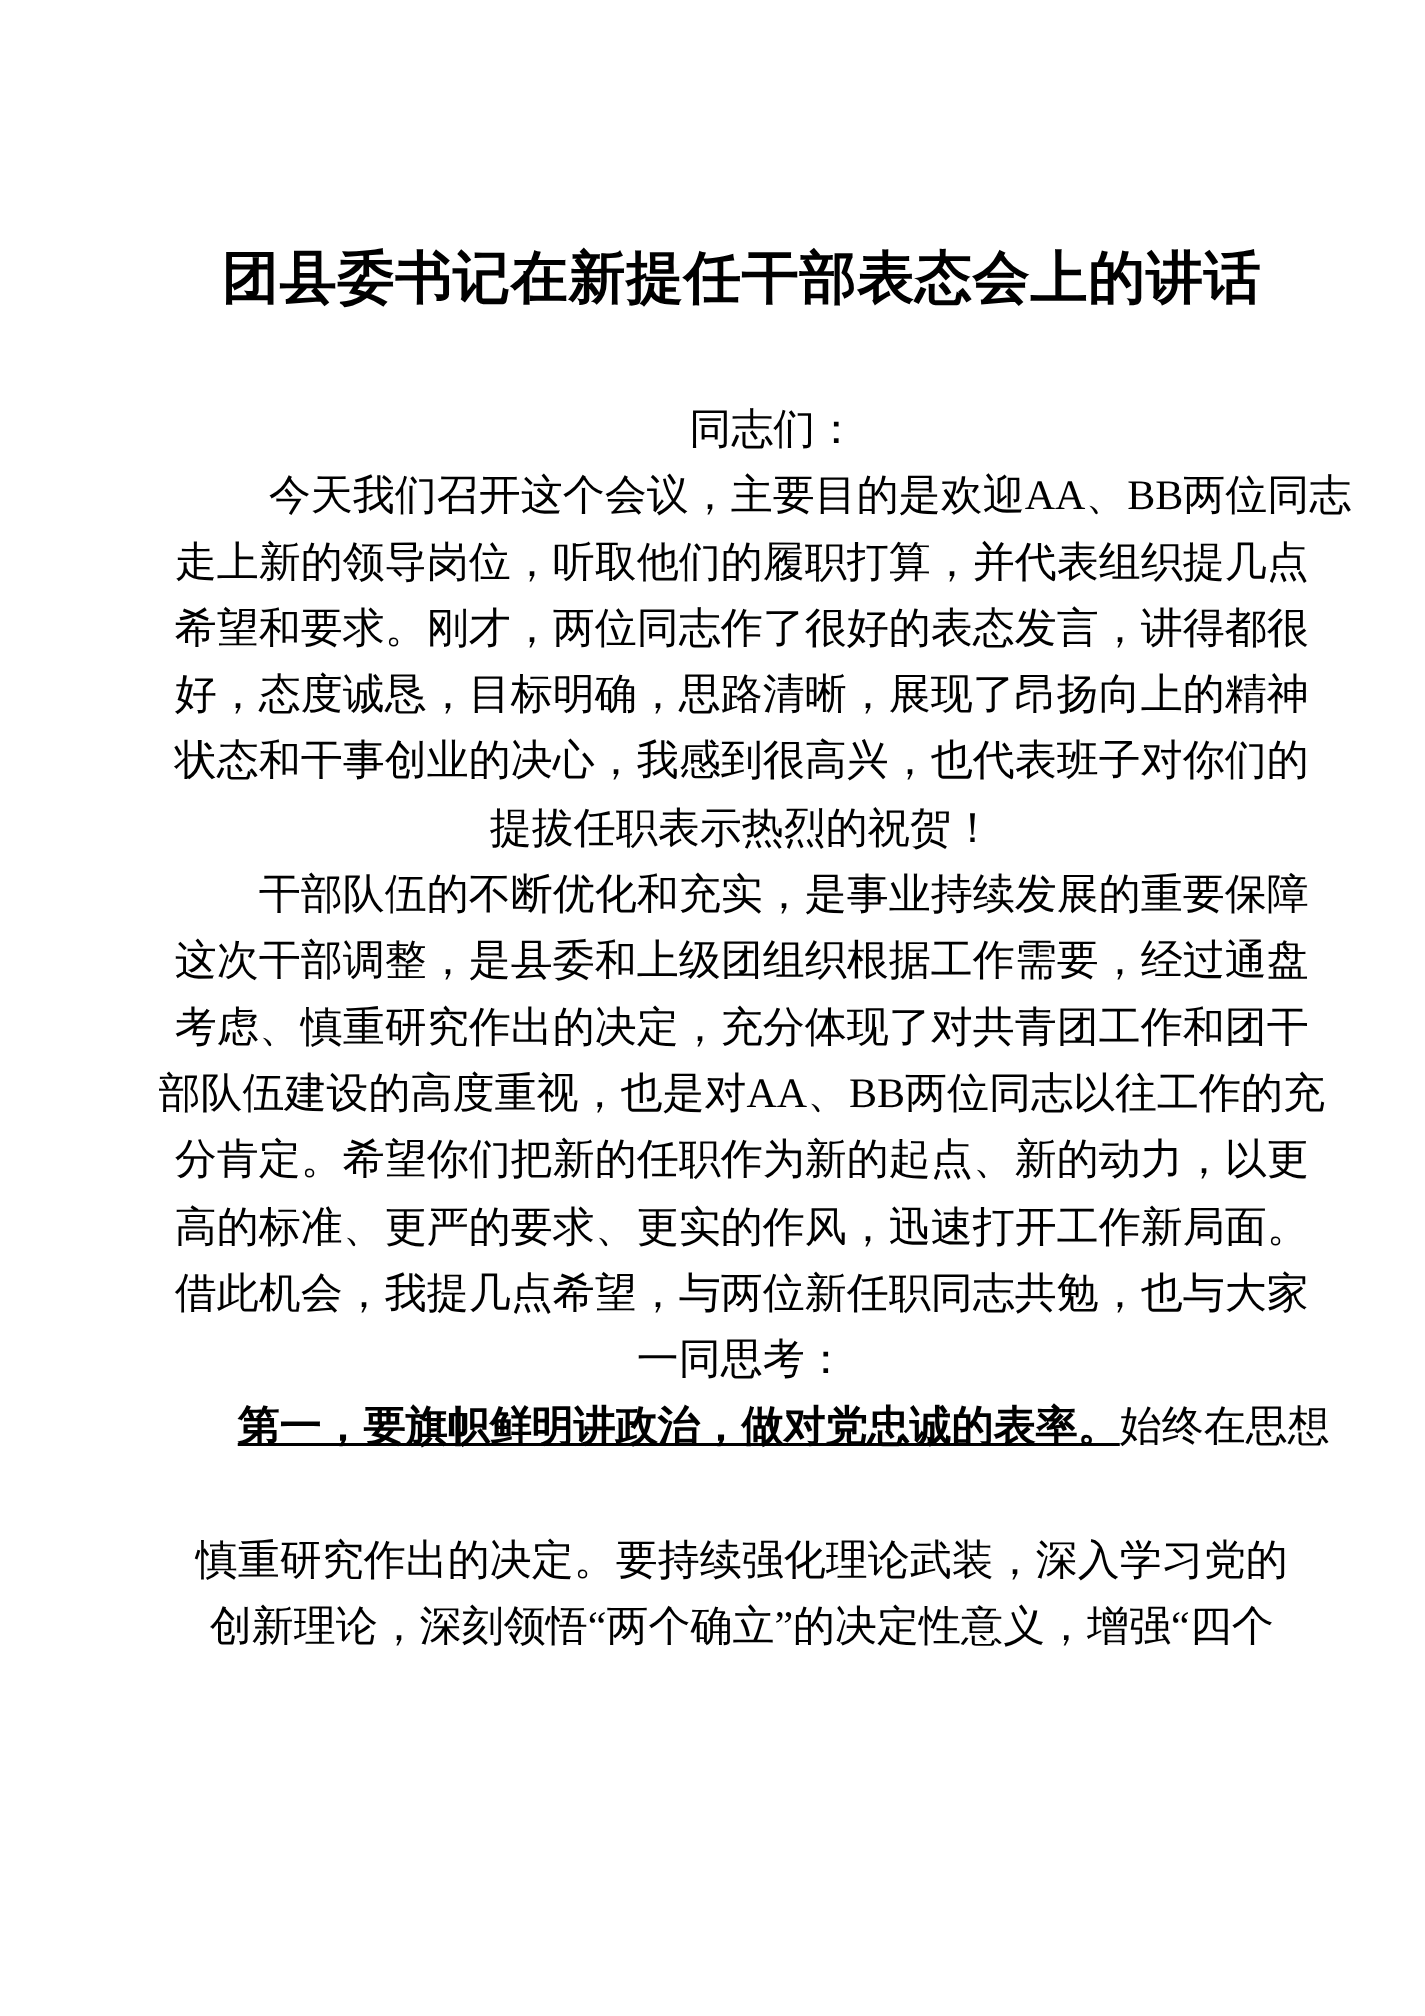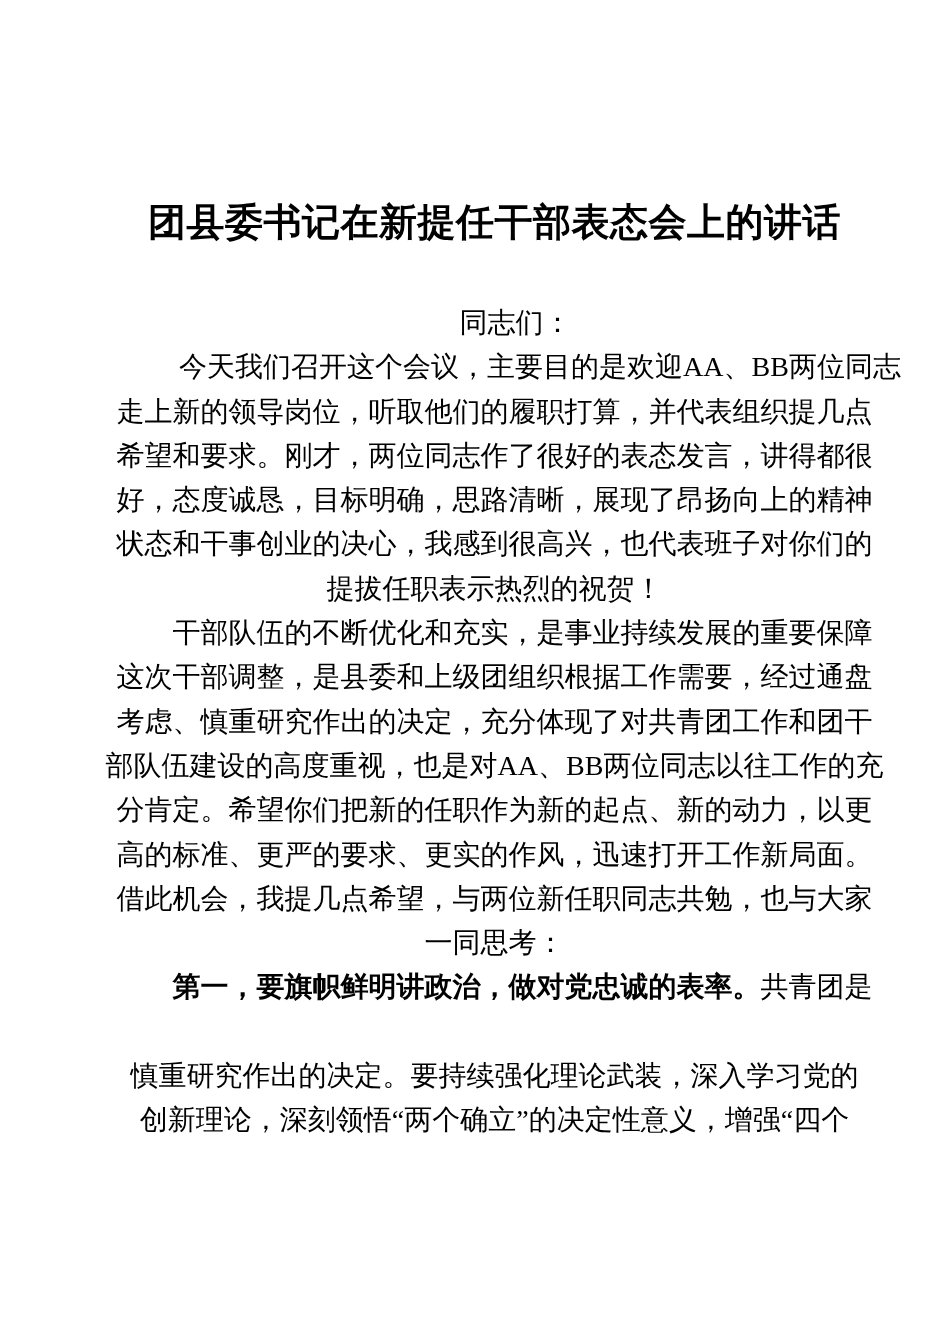--- a/index.html
+++ b/index.html
@@ -12,21 +12,20 @@
     background: #ffffff;
     color: #000000;
     overflow: hidden;
     font-family: "Liberation Serif", "DejaVu Serif", serif;
   }
   .page {
     box-sizing: border-box;
     width: 950px;
     height: 1176px;
     padding: 158px 46px 0 85px;
-    margin-top: 36px;
   }
   .title {
     margin: 0;
     font-size: 38px;
     line-height: 56px;
     font-weight: 700;
     text-align: center;
     letter-spacing: 0.5px;
     white-space: nowrap;
   }
@@ -49,28 +48,29 @@
   .para.first-para {
     text-indent: 91px;
   }
   .line {
     white-space: nowrap;
   }
   .content strong {
     font-weight: 700;
     font-family: "Liberation Sans", "DejaVu Sans", sans-serif;
     letter-spacing: 0;
+    text-decoration: underline;
   }
 </style>
 </head>
 <body>
 
 <div class="page">
   <h1 class="title">团县委书记在新提任干部表态会上的讲话</h1>
   <div class="content">
     <p class="salutation">同志们：</p>
     <div id="document-body">
         <p class="para first-para"><span class="line"><span>今天我们召开这个会议，主要目的是欢迎AA、BB两位同志</span></span><br><span class="line"><span>走上新的领导岗位，听取他们的履职打算，并代表组织提几点</span></span><br><span class="line"><span>希望和要求。刚才，两位同志作了很好的表态发言，讲得都很</span></span><br><span class="line"><span>好，态度诚恳，目标明确，思路清晰，展现了昂扬向上的精神</span></span><br><span class="line"><span>状态和干事创业的决心，我感到很高兴，也代表班子对你们的</span></span><br><span class="line"><span>提拔任职表示热烈的祝贺！</span></span></p>
         <p class="para"><span class="line"><span>干部队伍的不断优化和充实，是事业持续发展的重要保障</span></span><br><span class="line"><span>这次干部调整，是县委和上级团组织根据工作需要，经过通盘</span></span><br><span class="line"><span>考虑、慎重研究作出的决定，充分体现了对共青团工作和团干</span></span><br><span class="line"><span>部队伍建设的高度重视，也是对AA、BB两位同志以往工作的充</span></span><br><span class="line"><span>分肯定。希望你们把新的任职作为新的起点、新的动力，以更</span></span><br><span class="line"><span>高的标准、更严的要求、更实的作风，迅速打开工作新局面。</span></span><br><span class="line"><span>借此机会，我提几点希望，与两位新任职同志共勉，也与大家</span></span><br><span class="line"><span>一同思考：</span></span></p>
-        <p class="para"><span class="line"><strong>第一，要旗帜鲜明讲政治，做对党忠诚的表率。</strong><span>共青团是</span></span><br><br><span class="line"><span>慎重研究作出的决定。要持续强化理论武装，深入学习党的</span></span><br><span class="line"><span>创新理论，深刻领悟“两个确立”的决定性意义，增强“四个</span></span><br></p>
+        <p class="para"><span class="line"><strong>第一，要旗帜鲜明讲政治，做对党忠诚的表率。</strong><span>始终在思想</span></span><br><br><span class="line"><span>慎重研究作出的决定。要持续强化理论武装，深入学习党的</span></span><br><span class="line"><span>创新理论，深刻领悟“两个确立”的决定性意义，增强“四个</span></span><br></p>
       </div>
   </div>
 </div>
 
 </body></html>

